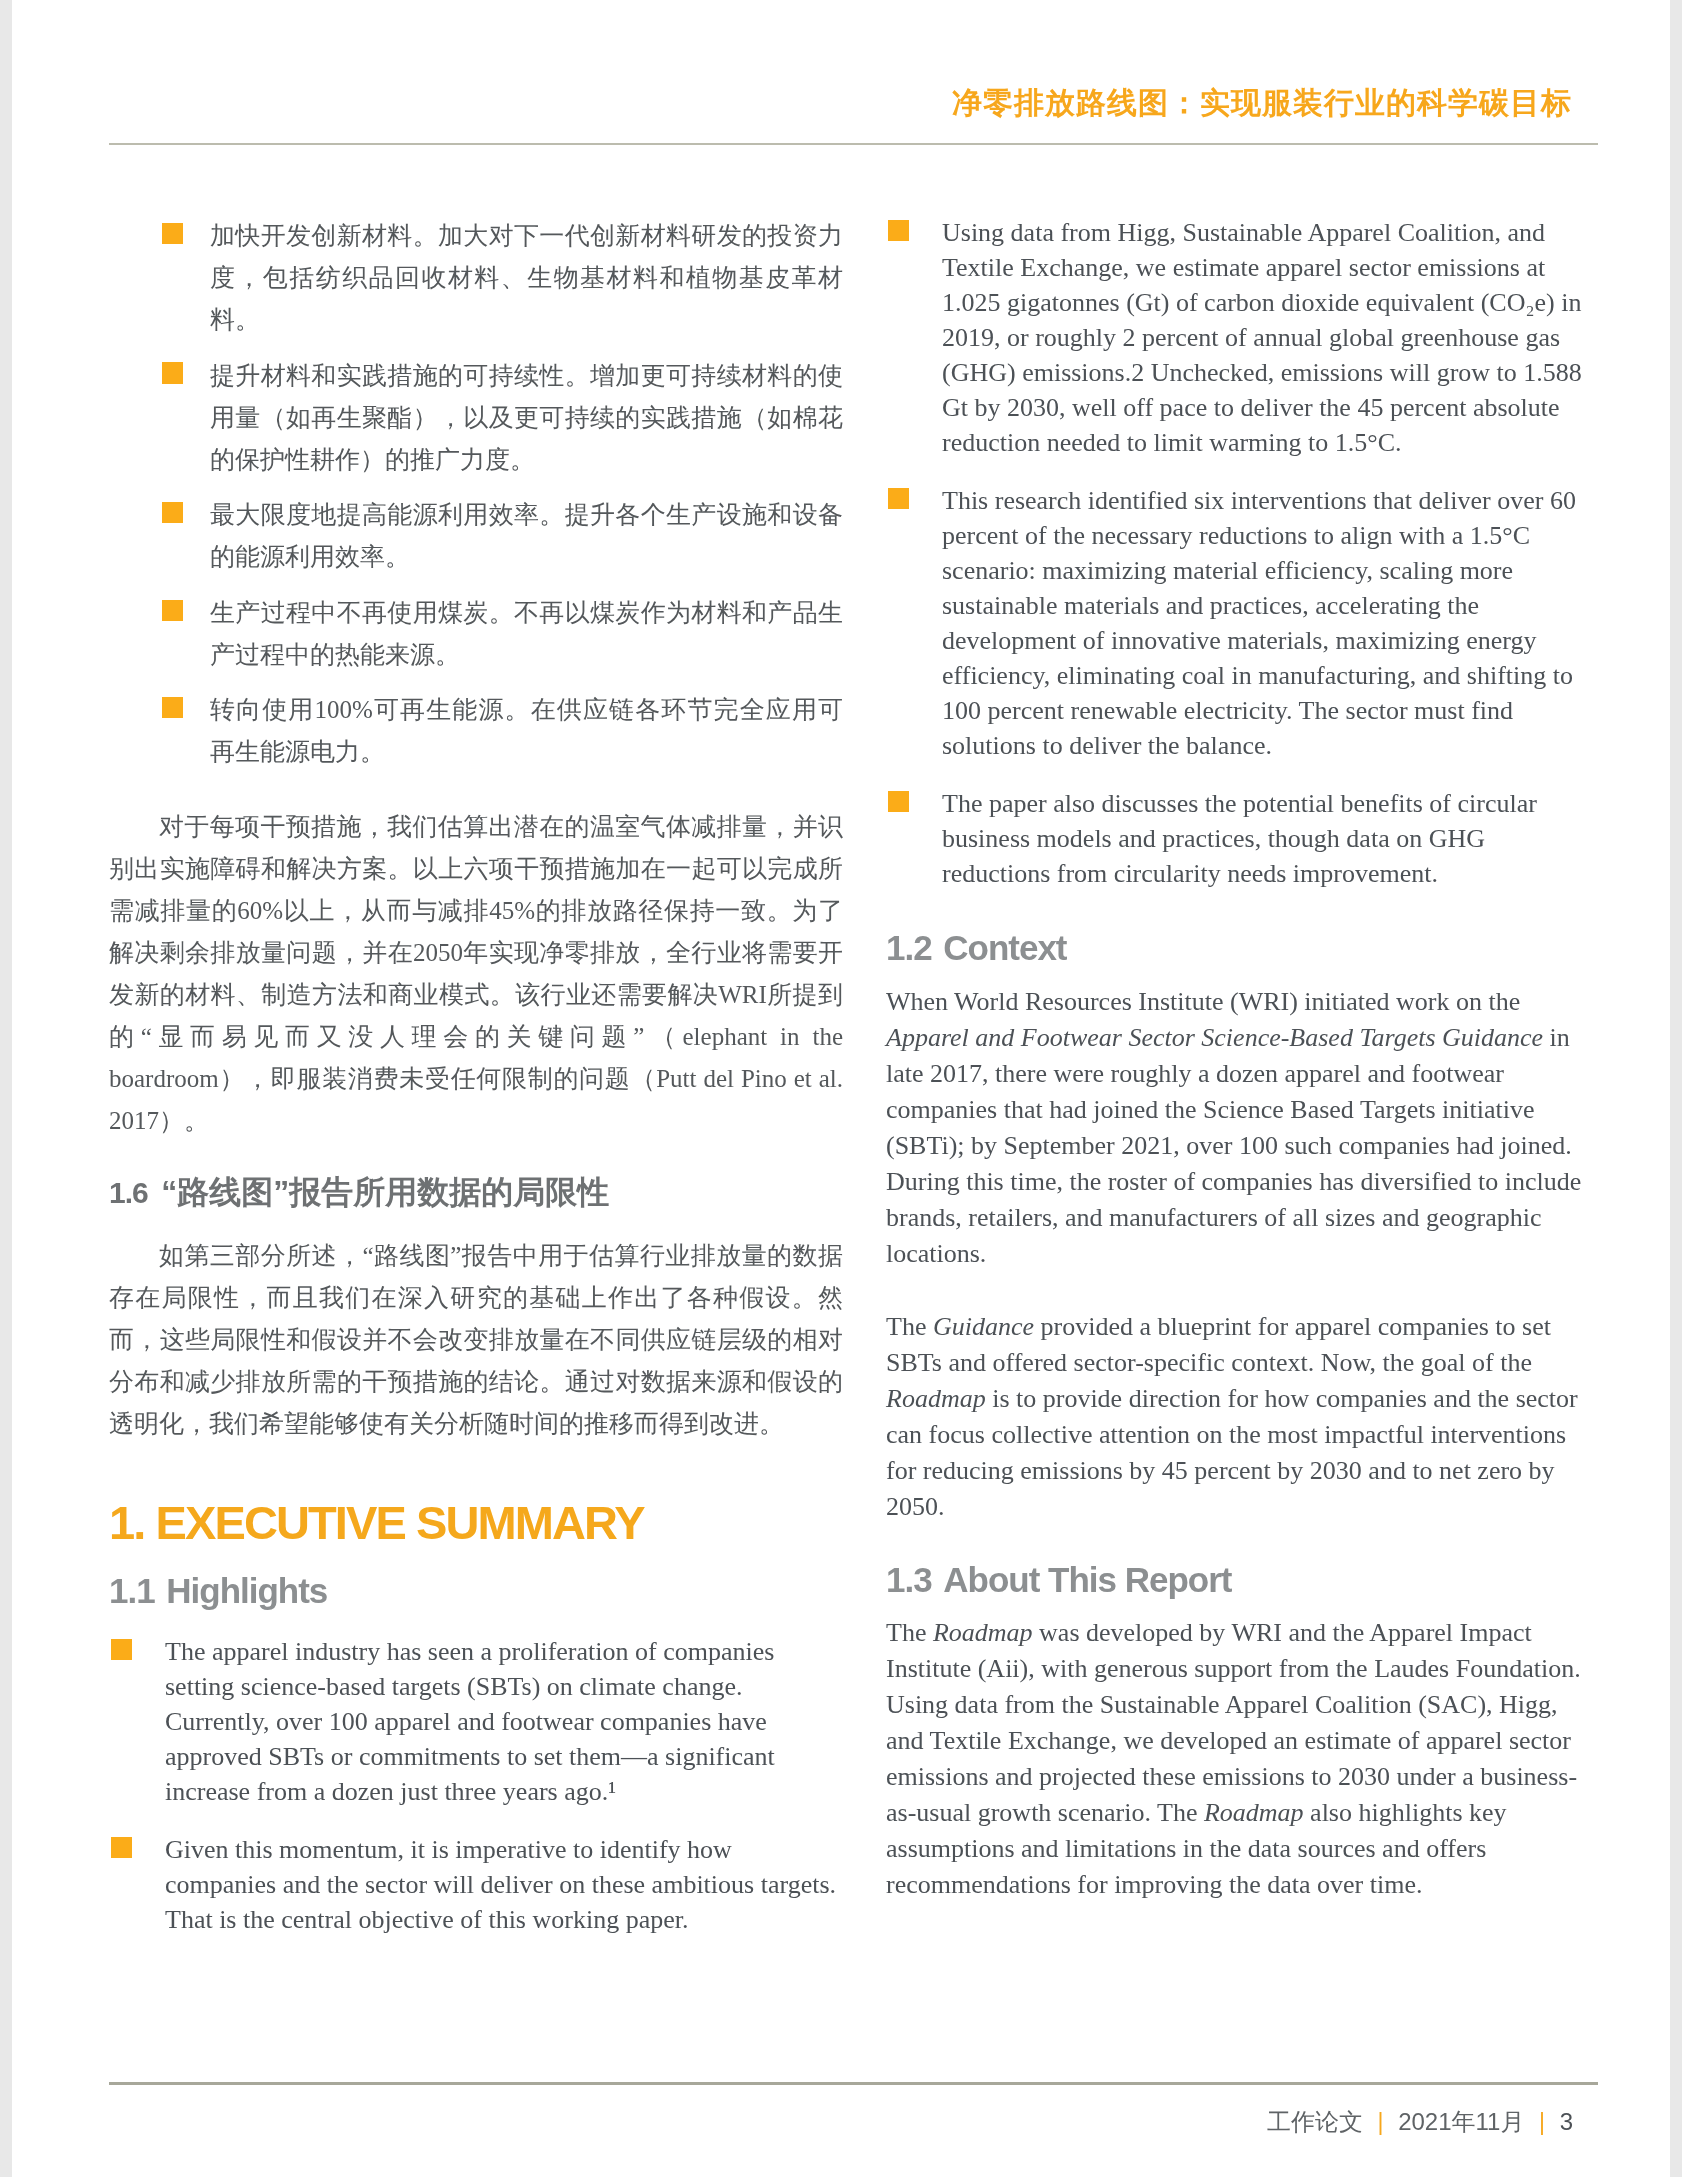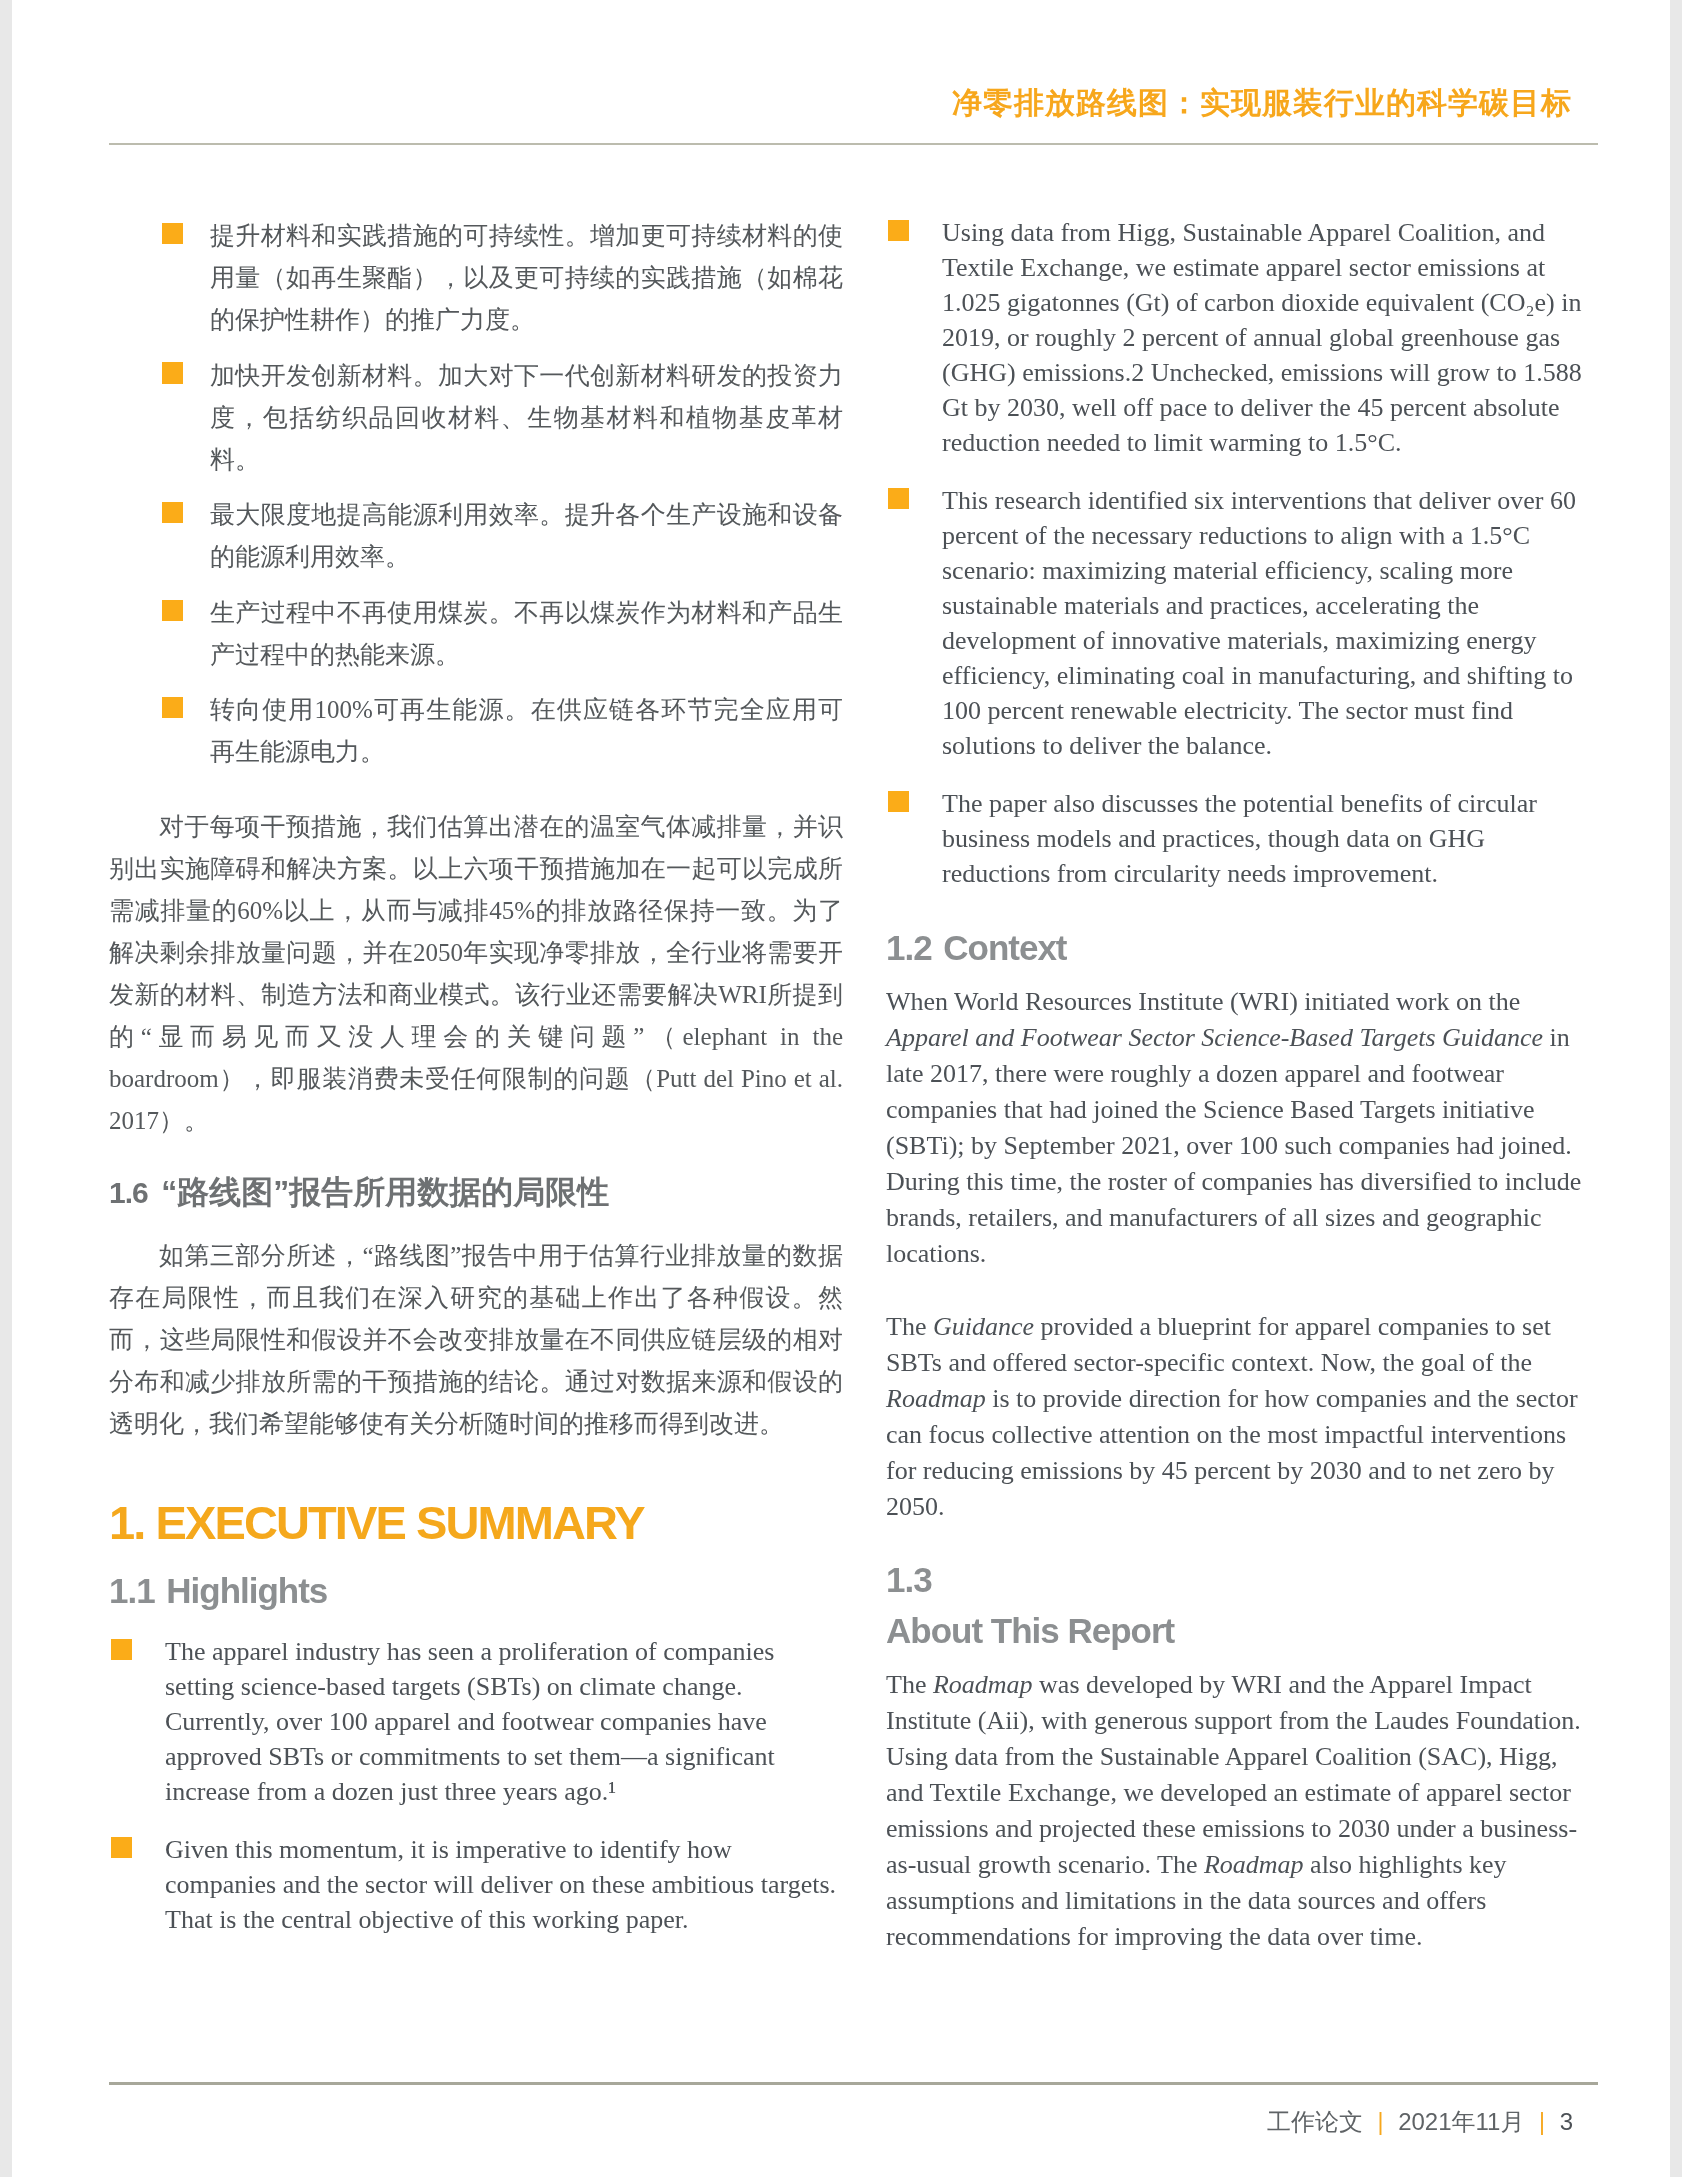--- a/index.html
+++ b/index.html
@@ -58,21 +58,21 @@
     font-size:47px; font-weight:700; letter-spacing:-1.9px;
     color:#F5A81C; font-family:"Liberation Sans", sans-serif;
   }
   .gray-sec {
     display:flex; align-items:baseline; gap:11.6px;
     font-size:35px; font-weight:700; letter-spacing:-1px;
     color:#8C8F91; font-family:"Liberation Sans", sans-serif;
   }
   .sec-1-1 { margin-top:21.3px; }
   .sec-1-2 { margin-top:37px;align-items:center; }
-  .sec-1-3 { margin-top:35px;flex-direction:column; }
+  .sec-1-3 { margin-top:35px; }
 
   
   .en-li {
     position:relative; padding-left:56px;
     font-family:"Liberation Serif","DejaVu Serif",serif;
     font-size:26px; line-height:35px; color:#4C5156;
     margin-bottom:23px;
   }
   .en-li .sq { position:absolute; left:1.9px; top:4.9px; width:21.3px; height:21.3px; background:#FBAC18; }
   .en-list-left { margin-top:23px; }
@@ -106,25 +106,25 @@
   <div class="header-title">净零排放路线图：实现服装行业的科学碳目标</div>
   <div class="rule-top"></div>
 
   <div class="cols">
 
     <div class="col-left">
 
       <ul>
         <li class="zh-li">
           <span class="sq"></span>
+          <span>加快开发创新材料。加大对下一代创新材料研发的投资力度，包括纺织品回收材料、生物基材料和植物基皮革材料。</span>
+        </li>
+        <li class="zh-li">
+          <span class="sq"></span>
           <span>提升材料和实践措施的可持续性。增加更可持续材料的使用量（如再生聚酯），以及更可持续的实践措施（如棉花的保护性耕作）的推广力度。</span>
-        </li>
-        <li class="zh-li">
-          <span class="sq"></span>
-          <span>加快开发创新材料。加大对下一代创新材料研发的投资力度，包括纺织品回收材料、生物基材料和植物基皮革材料。</span>
         </li>
         <li class="zh-li">
           <span class="sq"></span>
           <span>最大限度地提高能源利用效率。提升各个生产设施和设备的能源利用效率。</span>
         </li>
         <li class="zh-li">
           <span class="sq"></span>
           <span>生产过程中不再使用煤炭。不再以煤炭作为材料和产品生产过程中的热能来源。</span>
         </li>
         <li class="zh-li">

